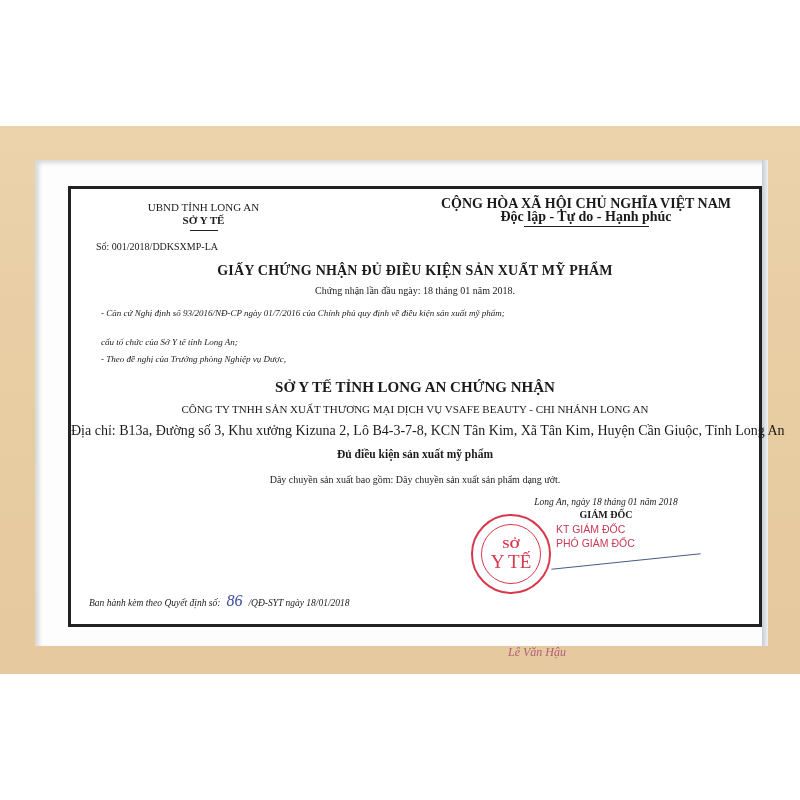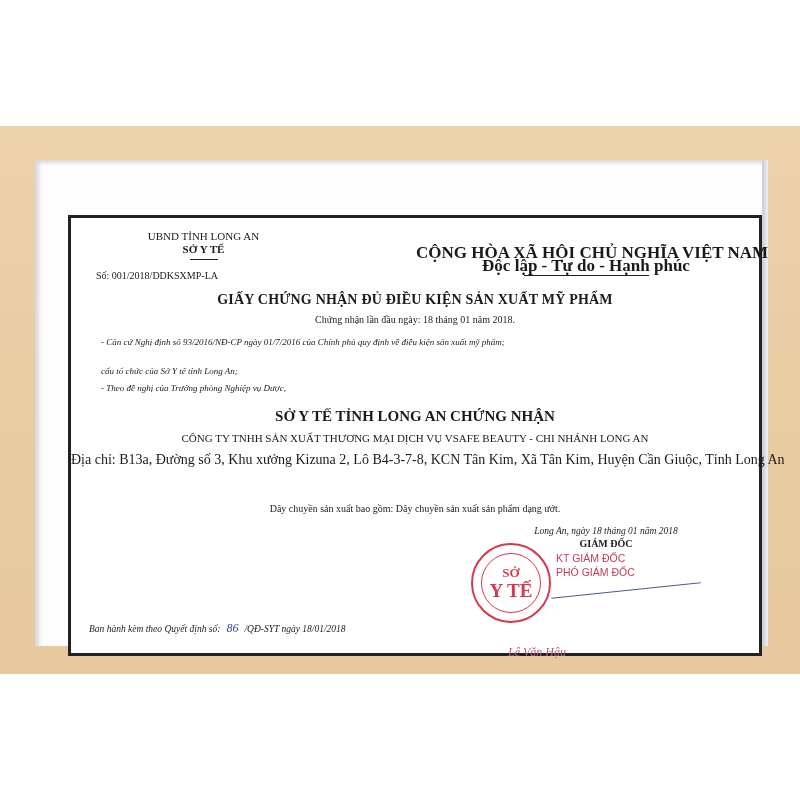--- a/index.html
+++ b/index.html
@@ -1,46 +1,46 @@
 <!DOCTYPE html>
 <html><head>
 <meta charset="utf-8">
 <style>
   html, body { margin:0; padding:0; }
   body { width:800px; height:800px; background:#ffffff; position:relative; overflow:hidden; font-family:"Liberation Serif", serif; color:#1a1a1a; }
   .frame { position:absolute; left:0; top:126px; width:800px; height:548px; background:linear-gradient(180deg,#ecd3ac,#e8cca2 50%,#e6c99e); }
   .mat { position:absolute; left:35px; top:160px; width:733px; height:486px; background:#fdfdfd; box-shadow: inset 4px 3px 4px rgba(0,0,0,0.15); }
   .mat-shadow-r { position:absolute; left:762px; top:160px; width:6px; height:486px; background:linear-gradient(90deg,#c9ccd4,#eef0f3); }
-  .doc { position:absolute; left:68px; top:186px; width:694px; height:441px; border:3px solid #222; box-sizing:border-box; background:#fff;margin-top:29px; }
+  .doc { position:absolute; left:68px; top:186px; width:694px; height:441px; border:3px solid #222; box-sizing:border-box; background:#fff; }
   .abs { position:absolute; white-space:nowrap; }
   .center { text-align:center; }
   .left-head { left:0; width:265px; top:12px; font-size:11px; line-height:13px; }
-  .right-head { left:345px; width:340px; top:28px; font-size:17px; line-height:13px; font-weight:bold; }
+  .right-head { left:345px; width:340px; top:8px; font-size:14px; line-height:13px; font-weight:bold; }
   .underline-short { display:block; width:28px; height:1px; background:#222; margin:3px auto 0; }
   .underline-long { display:block; width:125px; height:1px; background:#222; margin:3px auto 0; }
   .docnum { left:25px; top:52px; font-size:10px; }
   .title { left:0; width:100%; top:74px; font-size:14px; font-weight:bold; letter-spacing:0.2px; }
   .subtitle { left:0; width:100%; top:96px; font-size:10px; }
   .basis { left:30px; font-size:9px; font-style:italic; line-height:12px; }
   .cert-head { left:0; width:100%; top:190px; font-size:15px; font-weight:bold; }
   .company { left:0; width:100%; top:214px; font-size:11px; }
   .address { left:0; width:100%; top:234px; font-size:14px; }
   .eligible { left:0; width:100%; top:259px; font-size:11.5px; font-weight:bold; }
   .line-prod { left:0; width:100%; top:285px; font-size:10px; }
   .sign-date { left:420px; width:230px; top:308px; font-size:9.5px; font-style:italic; text-align:center; }
   .sign-title { left:420px; width:230px; top:320px; font-size:10px; font-weight:bold; text-align:center; }
   .stamp { left:400px; top:325px; width:80px; height:80px; border-radius:50%; border:2px solid #d8384c; box-sizing:border-box; color:#d8384c; }
   .stamp-inner { position:absolute; left:8px; top:8px; width:60px; height:60px; border-radius:50%; border:1px solid #d8384c; box-sizing:border-box; }
   .stamp-so { position:absolute; width:100%; top:20px; text-align:center; font-size:13px; font-weight:bold; }
-  .stamp-yte { position:absolute; width:100%; top:35px; text-align:center; font-size:19px; font-weight:bold; }
+  .stamp-yte { position:absolute; width:100%; top:35px; text-align:center; font-size:19px; font-weight:normal; }
   .kt { left:485px; top:333px; font-size:10.5px; color:#c83a55; font-family:"Liberation Sans", sans-serif; line-height:14px; }
   .sig-line { left:480px; top:372px; width:150px; height:1px; background:#4a5a8a; transform:rotate(-6deg); }
   .signer { left:440px; top:415px; font-size:12px; font-style:italic; color:#b0607a;margin-top:41px; }
   .footer { left:18px; top:403px; font-size:9.5px; font-style:italic; }
-  .hand-num { font-size:12px; font-style:italic; color:#3a47a0; padding:0 6px;text-align:center; }
+  .hand-num { font-size:16px; font-style:italic; color:#3a47a0; padding:0 6px;text-align:center; }
 </style>
 </head>
 <body>
 
 <div class="frame"></div>
 <div class="mat"></div>
 <div class="mat-shadow-r"></div>
 
 <div class="doc">
   <div class="abs left-head center">
@@ -59,20 +59,21 @@
   <div class="abs title center">GIẤY CHỨNG NHẬN ĐỦ ĐIỀU KIỆN SẢN XUẤT MỸ PHẨM</div>
   <div class="abs subtitle center">Chứng nhận lần đầu ngày: 18 tháng 01 năm 2018.</div>
 
   <div class="abs basis" style="top:118px">- Căn cứ Nghị định số 93/2016/NĐ-CP ngày 01/7/2016 của Chính phủ quy định về điều kiện sản xuất mỹ phẩm;</div>
   <div class="abs basis" style="top:147px">cấu tổ chức của Sở Y tế tỉnh Long An;</div>
   <div class="abs basis" style="top:164px">- Theo đề nghị của Trưởng phòng Nghiệp vụ Dược,</div>
 
   <div class="abs cert-head center">SỞ Y TẾ TỈNH LONG AN CHỨNG NHẬN</div>
   <div class="abs company center">CÔNG TY TNHH SẢN XUẤT THƯƠNG MẠI DỊCH VỤ VSAFE BEAUTY - CHI NHÁNH LONG AN</div>
   <div class="abs address center">Địa chỉ: B13a, Đường số 3, Khu xưởng Kizuna 2, Lô B4-3-7-8, KCN Tân Kim, Xã Tân Kim, Huyện Cần Giuộc, Tỉnh Long An</div>
+  <div class="abs eligible center">Đủ điều kiện sản xuất mỹ phẩm</div>
   <div class="abs line-prod center">Dây chuyền sản xuất bao gồm: Dây chuyền sản xuất sản phẩm dạng ướt.</div>
 
   <div class="abs sign-date">Long An, ngày 18 tháng 01 năm 2018</div>
   <div class="abs sign-title">GIÁM ĐỐC</div>
 
   <div class="abs stamp">
     <div class="stamp-inner"></div>
     <div class="stamp-so">SỞ</div>
     <div class="stamp-yte">Y TẾ</div>
   </div>

